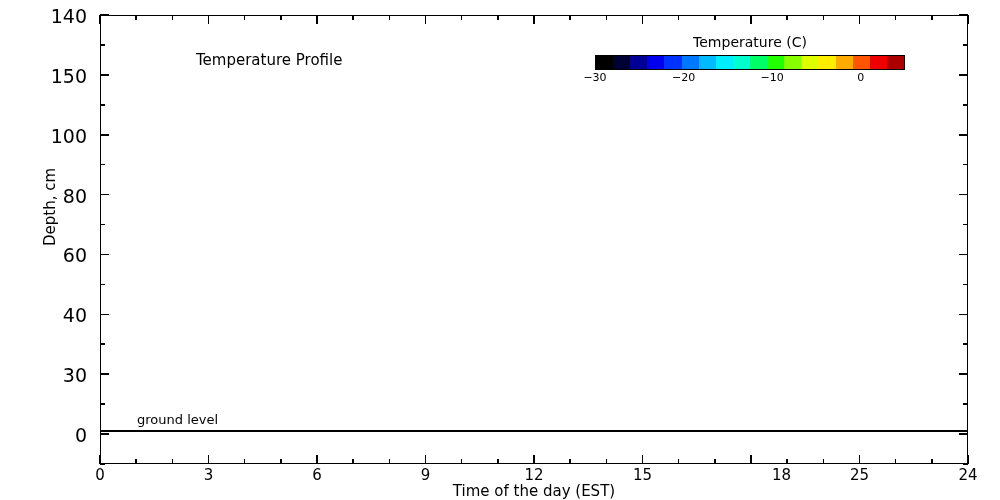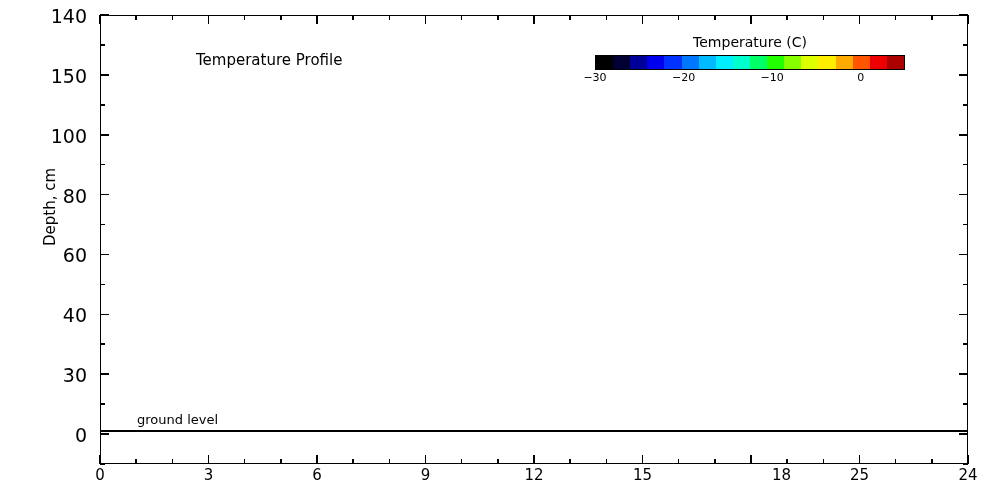--- a/index.html
+++ b/index.html
@@ -163,20 +163,21 @@
   <div class="plot-frame"></div>
 
   <div id="ground-line"></div>
   <div id="ground-label">ground level</div>
 
   <div id="title-block">
     <div>Temperature Profile</div>
   </div>
 
   <div id="y-axis-title">Depth, cm</div>
+  <div id="x-axis-title">Time of the day (EST)</div>
 
   <div id="y-ticks">
       <div class="tick ytick" style="top: 433.267px;"></div>
       <div class="tick ytick-r" style="top: 433.267px;"></div>
       <div class="ylabel-txt" style="top: 426.067px;">0</div>
       <div class="tick ytick" style="top: 373.4px;"></div>
       <div class="tick ytick-r" style="top: 373.4px;"></div>
       <div class="ylabel-txt" style="top: 366.2px;">30</div>
       <div class="tick ytick" style="top: 313.533px;"></div>
       <div class="tick ytick-r" style="top: 313.533px;"></div>

